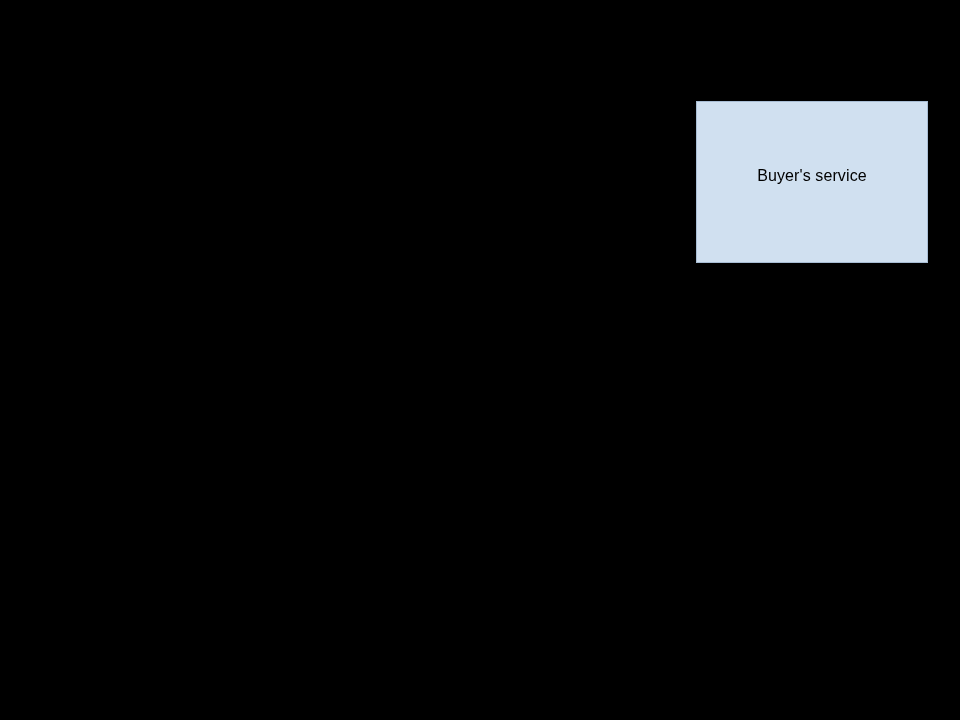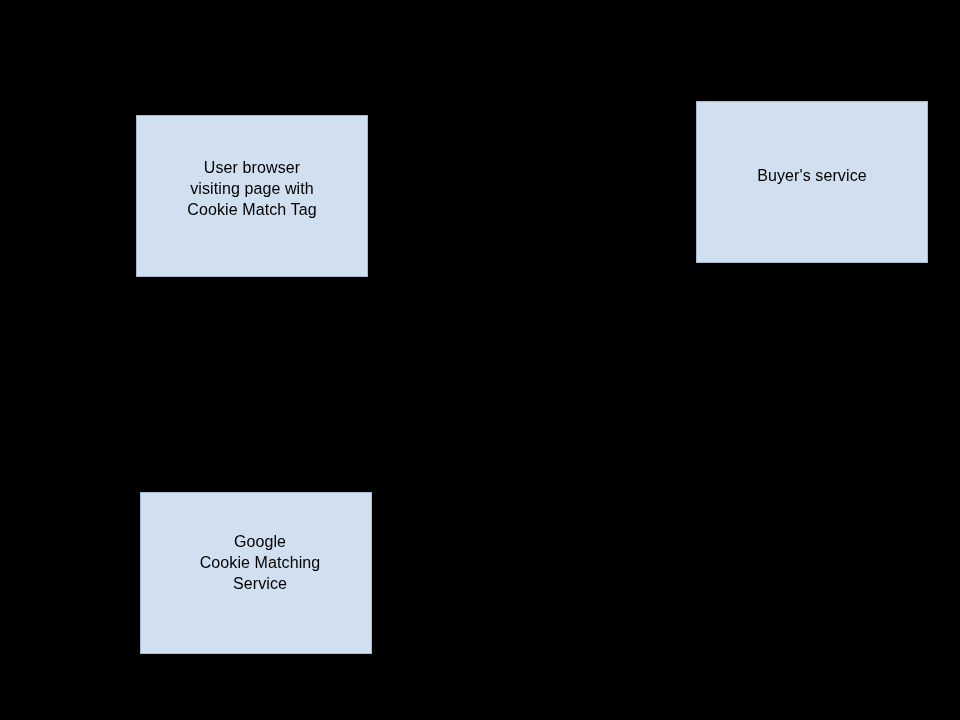--- a/index.html
+++ b/index.html
@@ -65,29 +65,19 @@
   #node-google-cms .node-label {
     margin-top: 38px;
     padding-left: 8px;
   }
 </style>
 </head>
 <body>
 
 <div id="canvas">
 
-  <div class="node-box" id="node-user-browser">
-    <span class="node-label">User browser
-visiting page with
-Cookie Match Tag</span>
-  </div>
 
   <div class="node-box" id="node-buyers-service">
     <span class="node-label">Buyer's service</span>
   </div>
 
-  <div class="node-box" id="node-google-cms">
-    <span class="node-label">Google
-Cookie Matching
-Service</span>
-  </div>
 
 </div>
 
 </body></html>

